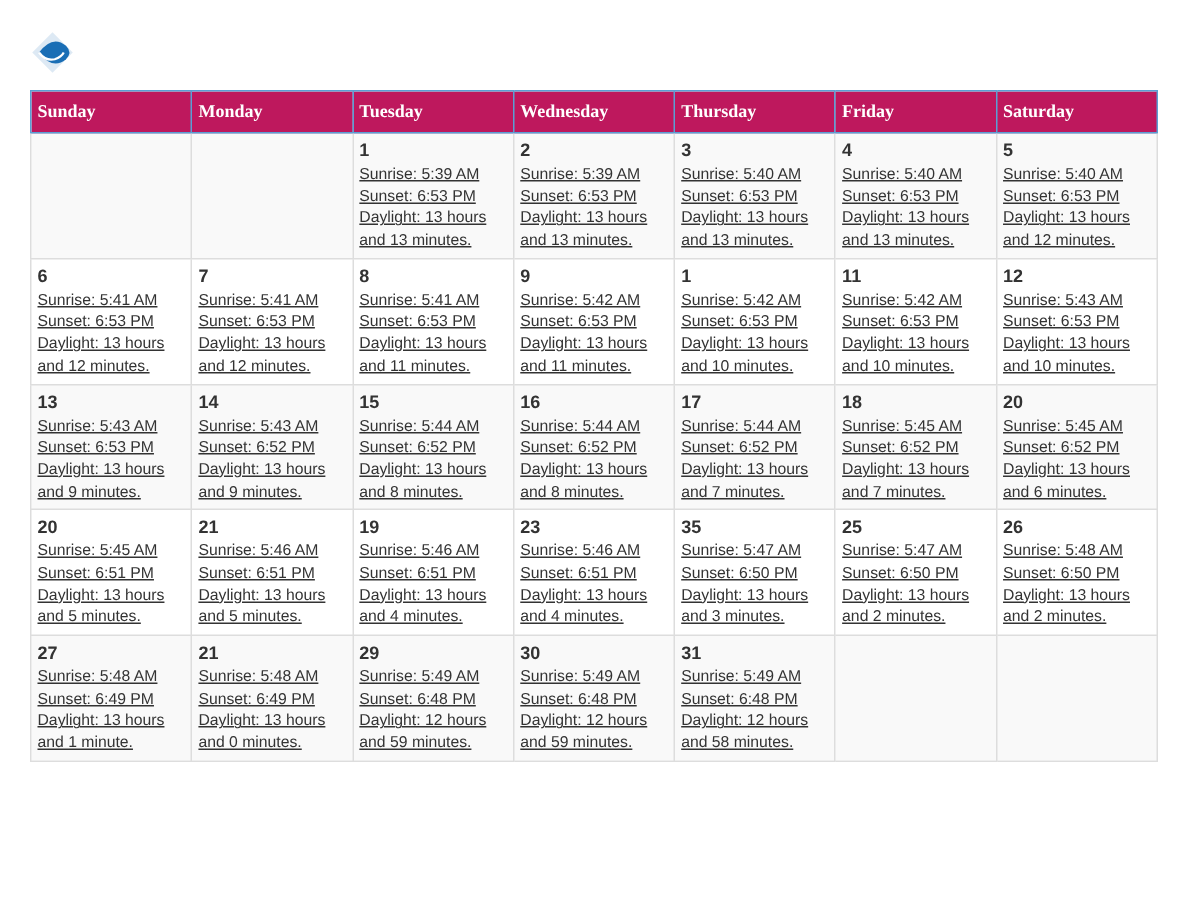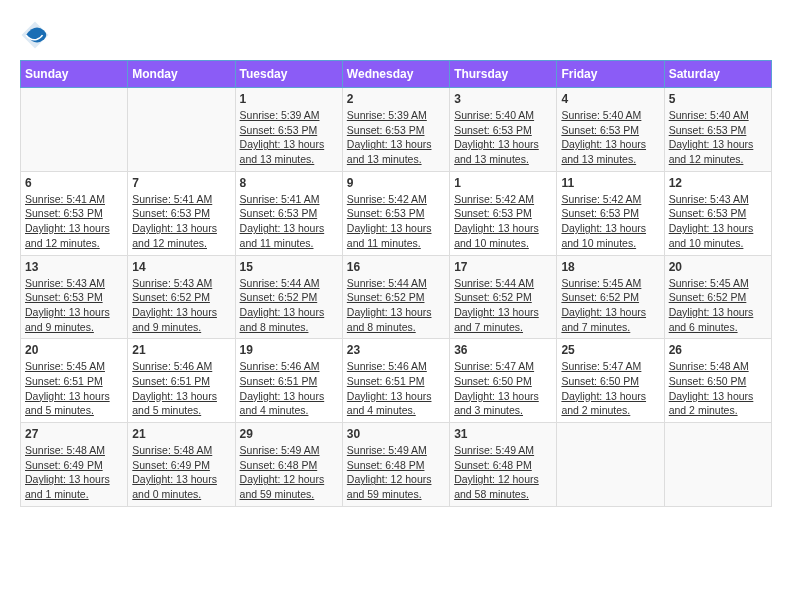--- a/index.html
+++ b/index.html
@@ -45,22 +45,23 @@
     .location-title {
       font-size: 16px;
       color: #333;
     }
     table {
       width: 100%;
       border-collapse: collapse;
       font-size: 11px;
     }
     thead tr {
-      background-color: #8b5cf6;
+      background-color: #be185d;
       color: white;
+      font-family: Liberation Serif, serif;
     }
     thead th {
       padding: 6px 4px;
       text-align: left;
       font-size: 12px;
       font-weight: bold;
       border: 1px solid #5a9fd4;
     }
     tbody tr {
       border-bottom: 1px solid #ccc;
@@ -222,21 +223,21 @@
         </td>
         <td>
           <div class="day-number">19</div>
           <div class="day-info">Sunrise: 5:46 AM<br>Sunset: 6:51 PM<br>Daylight: 13 hours and 4 minutes.</div>
         </td>
         <td>
           <div class="day-number">23</div>
           <div class="day-info">Sunrise: 5:46 AM<br>Sunset: 6:51 PM<br>Daylight: 13 hours and 4 minutes.</div>
         </td>
         <td>
-          <div class="day-number">36</div>
+          <div class="day-number">35</div>
           <div class="day-info">Sunrise: 5:47 AM<br>Sunset: 6:50 PM<br>Daylight: 13 hours and 3 minutes.</div>
         </td>
         <td>
           <div class="day-number">25</div>
           <div class="day-info">Sunrise: 5:47 AM<br>Sunset: 6:50 PM<br>Daylight: 13 hours and 2 minutes.</div>
         </td>
         <td>
           <div class="day-number">26</div>
           <div class="day-info">Sunrise: 5:48 AM<br>Sunset: 6:50 PM<br>Daylight: 13 hours and 2 minutes.</div>
         </td>

